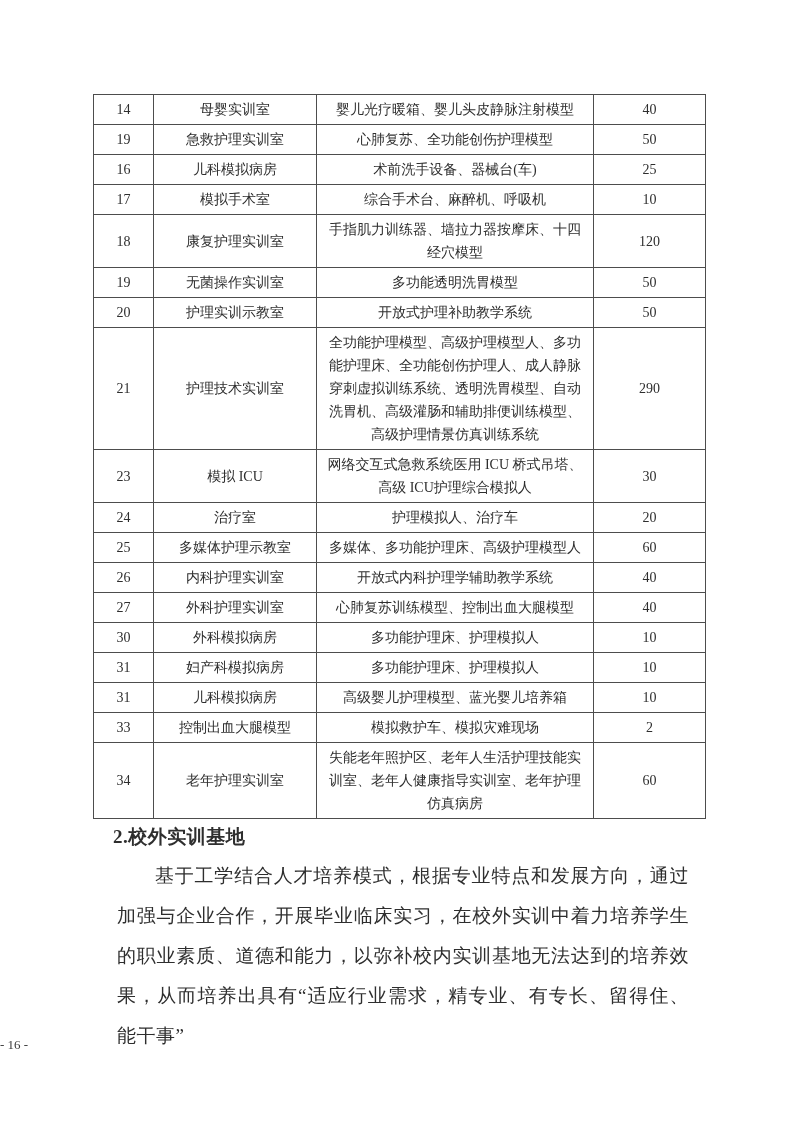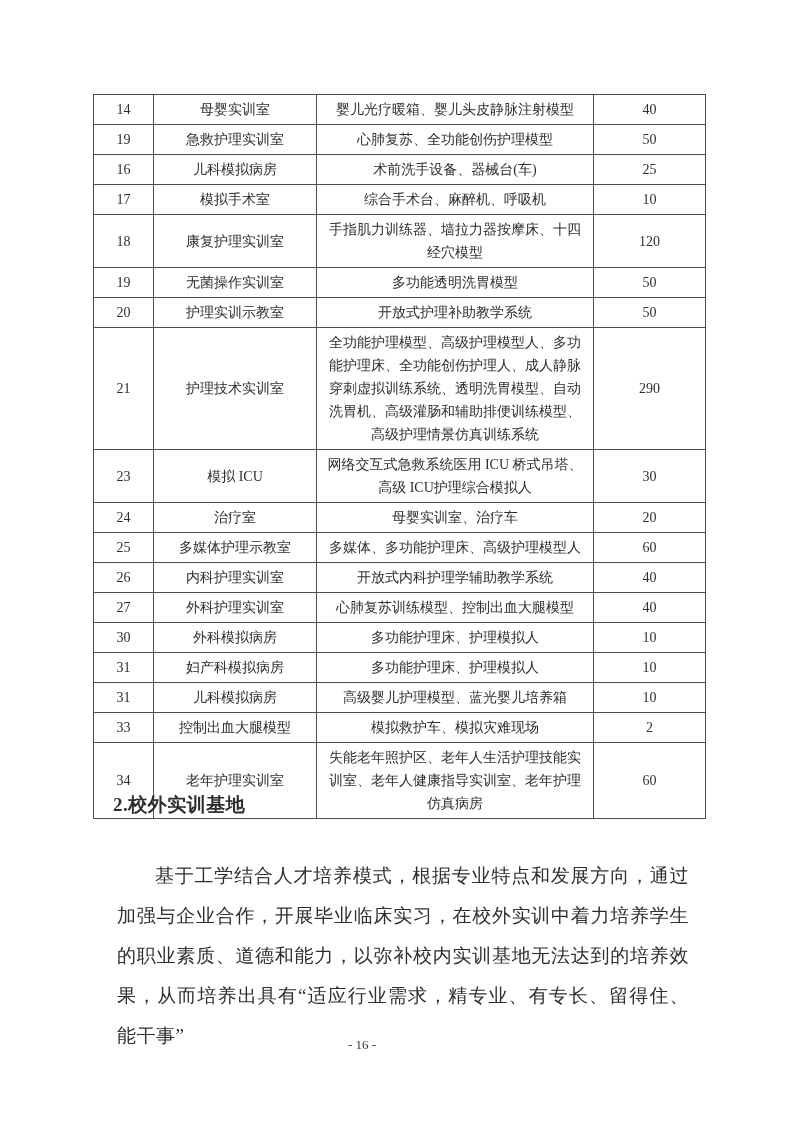--- a/index.html
+++ b/index.html
@@ -36,42 +36,42 @@
     word-break: break-all;
   }
   col.c-number   { width: 60px; }
   col.c-room     { width: 163px; }
   col.c-equip    { width: 277px; }
   col.c-quantity { width: 112px; }
 
   .section-heading {
     position: absolute;
     left: 113px;
-    top: 792px;
+    top: 824px;
     font-size: 19px;
     font-weight: bold;
     letter-spacing: 0.5px;
   }
   .body-paragraph {
     position: absolute;
     left: 117px;
     top: 856px;
     width: 572px;
     font-size: 19px;
     line-height: 40px;
     text-align: justify;
     text-indent: 2em;
     letter-spacing: 0.5px;
   }
   .page-footer {
     position: absolute;
     left: 0;
     right: 0;
     top: 1037px;
-    text-align: center;
+    text-align: left;
     font-size: 13px;
     color: #3a3a3a;
   }
 </style>
 </head>
 <body>
 
 <div class="page">
 
   <table class="doc-table">
@@ -132,21 +132,21 @@
         </tr>
         <tr>
           <td>23</td>
           <td>模拟 ICU</td>
           <td>网络交互式急救系统医用 ICU 桥式吊塔、高级 ICU护理综合模拟人</td>
           <td>30</td>
         </tr>
         <tr>
           <td>24</td>
           <td>治疗室</td>
-          <td>母婴实训室、治疗车</td>
+          <td>护理模拟人、治疗车</td>
           <td>20</td>
         </tr>
         <tr>
           <td>25</td>
           <td>多媒体护理示教室</td>
           <td>多媒体、多功能护理床、高级护理模型人</td>
           <td>60</td>
         </tr>
         <tr>
           <td>26</td>

